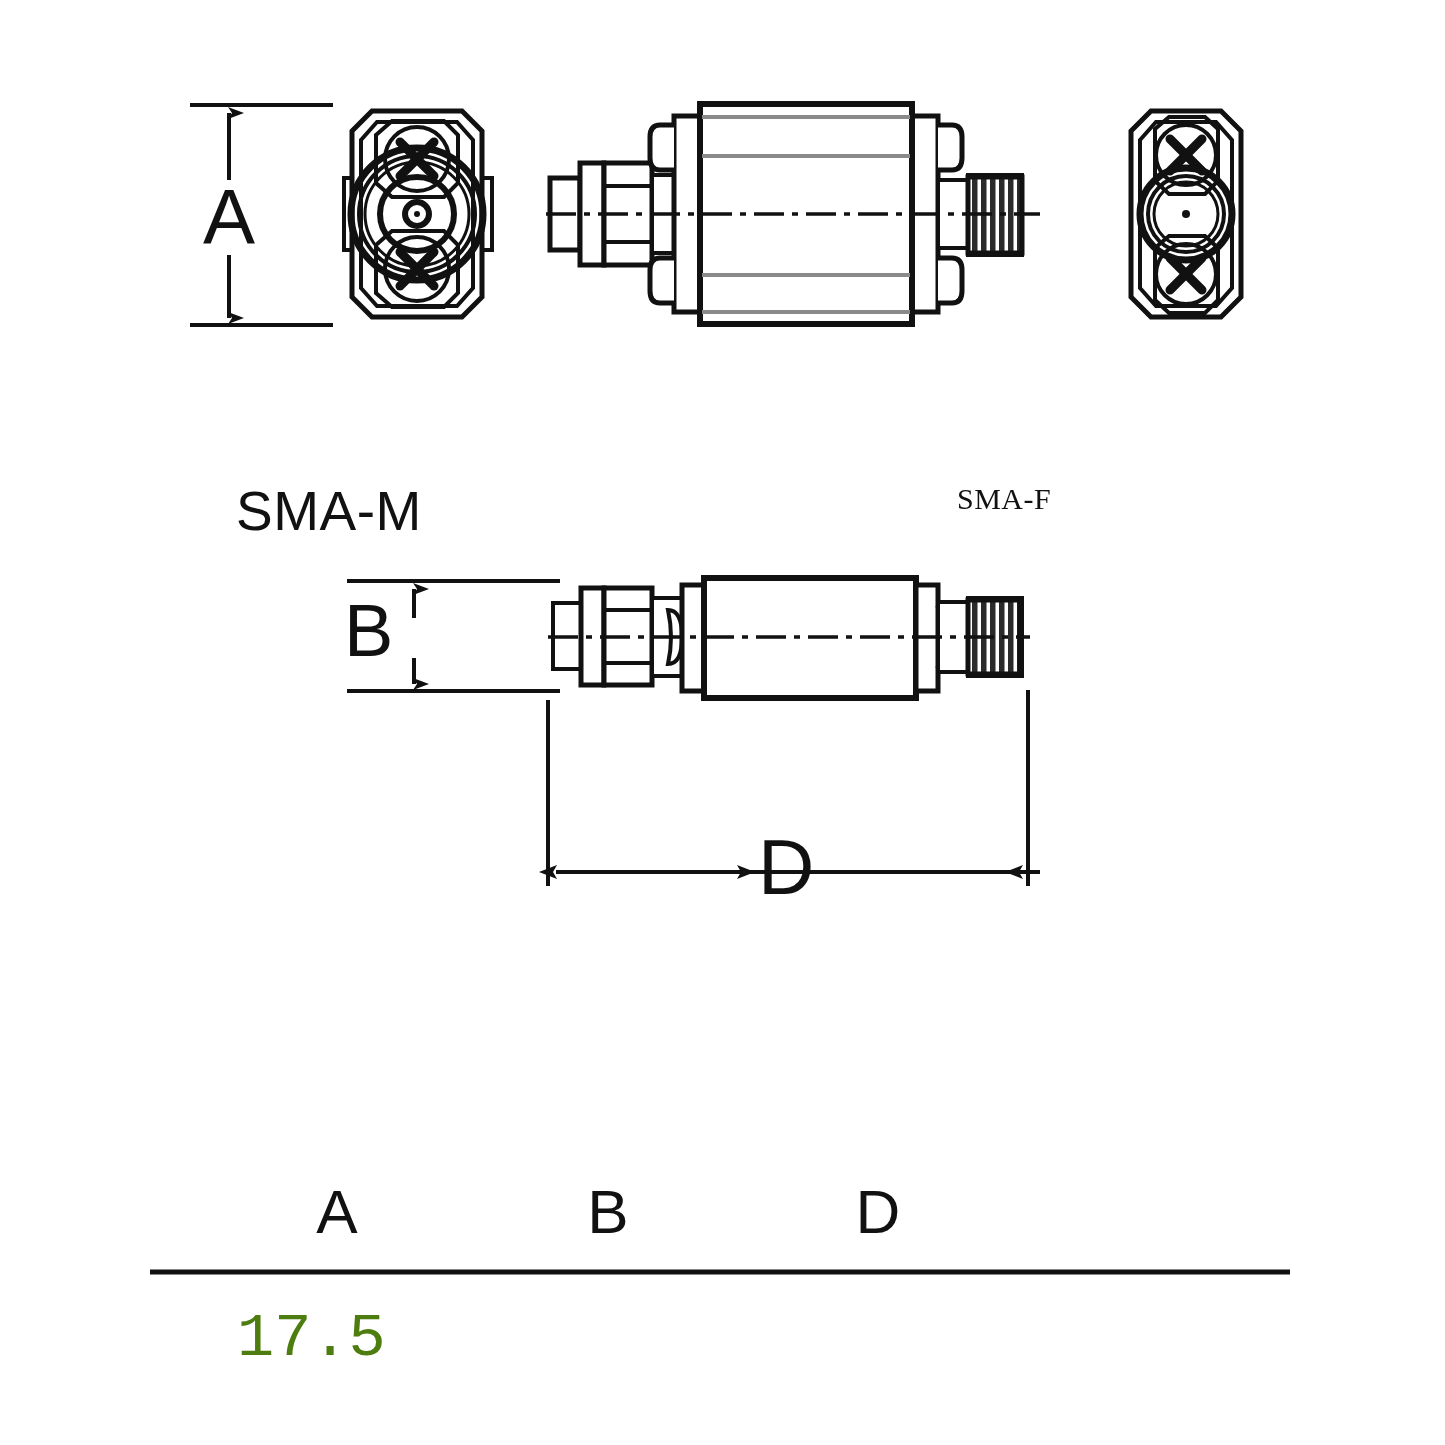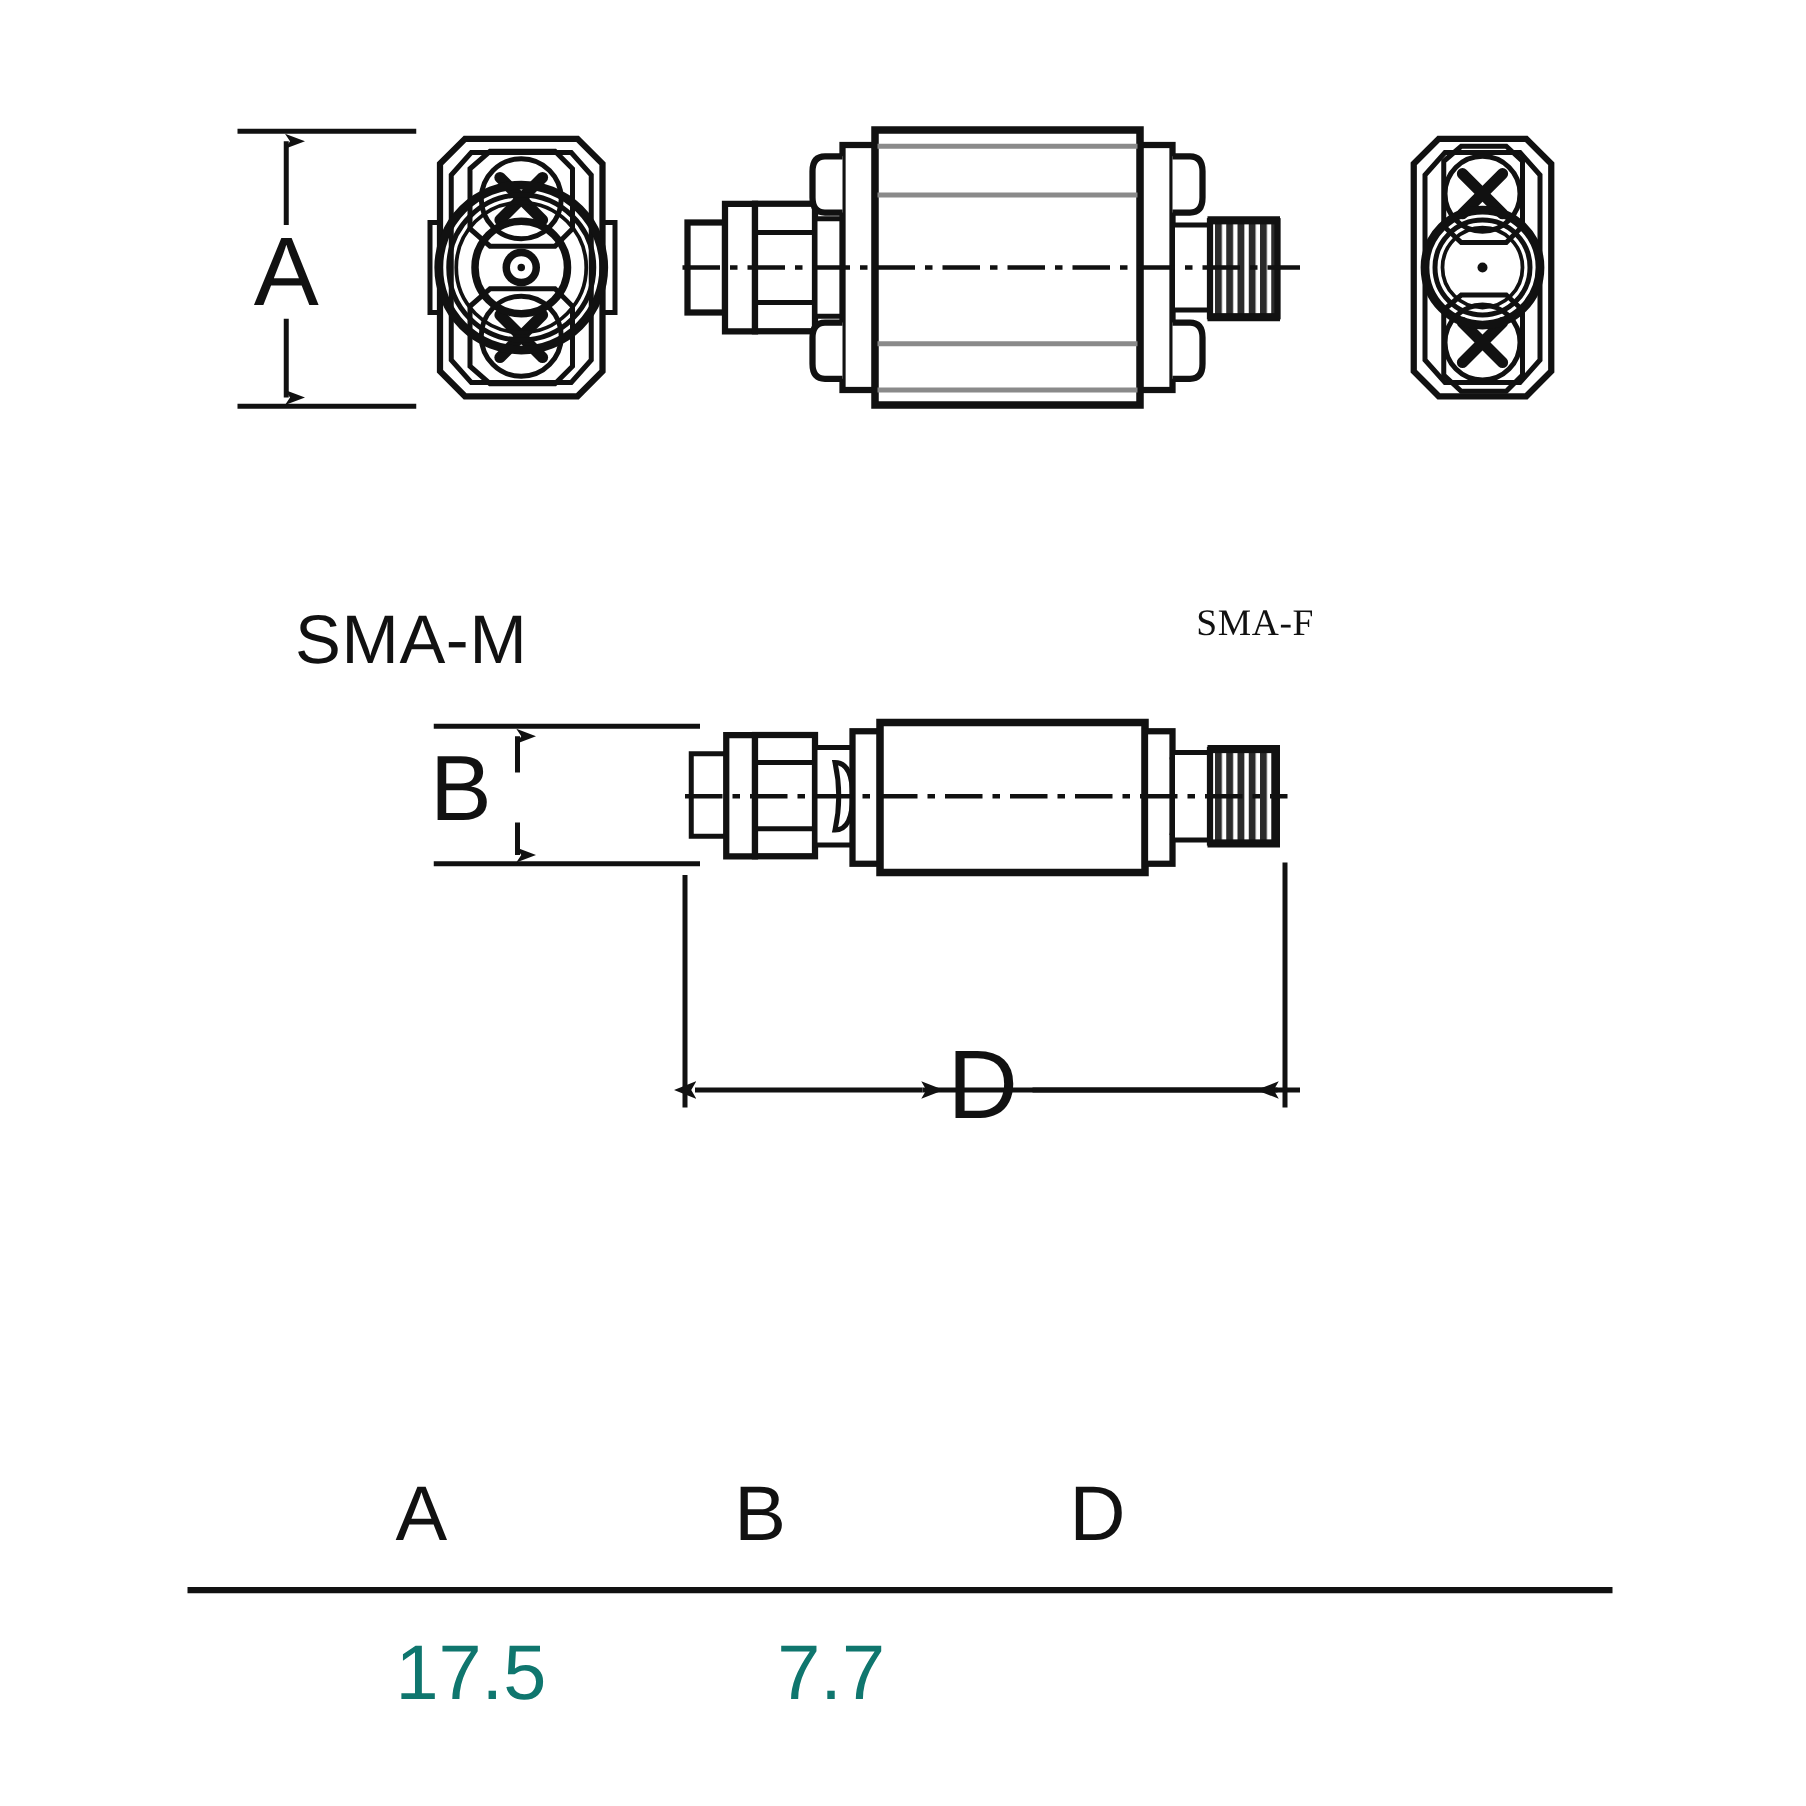--- a/index.html
+++ b/index.html
@@ -38,23 +38,23 @@
     position: absolute;
     font-size: 62px;
     font-family: "Liberation Sans", sans-serif;
     color: #111111;
     text-align: center;
     width: 120px;
   }
   .tbl-val {
     position: absolute;
     font-size: 62px;
-    font-family: Liberation Sans, sans-serif;
-    color: #0f766e;
-    text-align: right;
+    font-family: Liberation Mono, monospace;
+    color: #4d7c0f;
+    text-align: left;
     width: 200px;
   }
   #th-A { left: 277px; top: 1176px; }
   #th-B { left: 548px; top: 1176px; }
   #th-D { left: 818px; top: 1176px; }
   #tv-A { left: 237px; top: 1303px; }
   #tv-B { left: 508px; top: 1303px; }
   #tv-D { left: 778px; top: 1303px; }
 </style>
 </head>
@@ -255,15 +255,14 @@
 
   <div class="dim-label" id="label-sma-m">SMA-M</div>
 
   <div class="dim-label" id="label-sma-f">SMA-F</div>
 
   <div class="tbl-head" id="th-A">A</div>
   <div class="tbl-head" id="th-B">B</div>
   <div class="tbl-head" id="th-D">D</div>
 
   <div class="tbl-val" id="tv-A">17.5</div>
-  <div class="tbl-val" id="tv-B">7.7</div>
 
 </div>
 
 </body></html>

